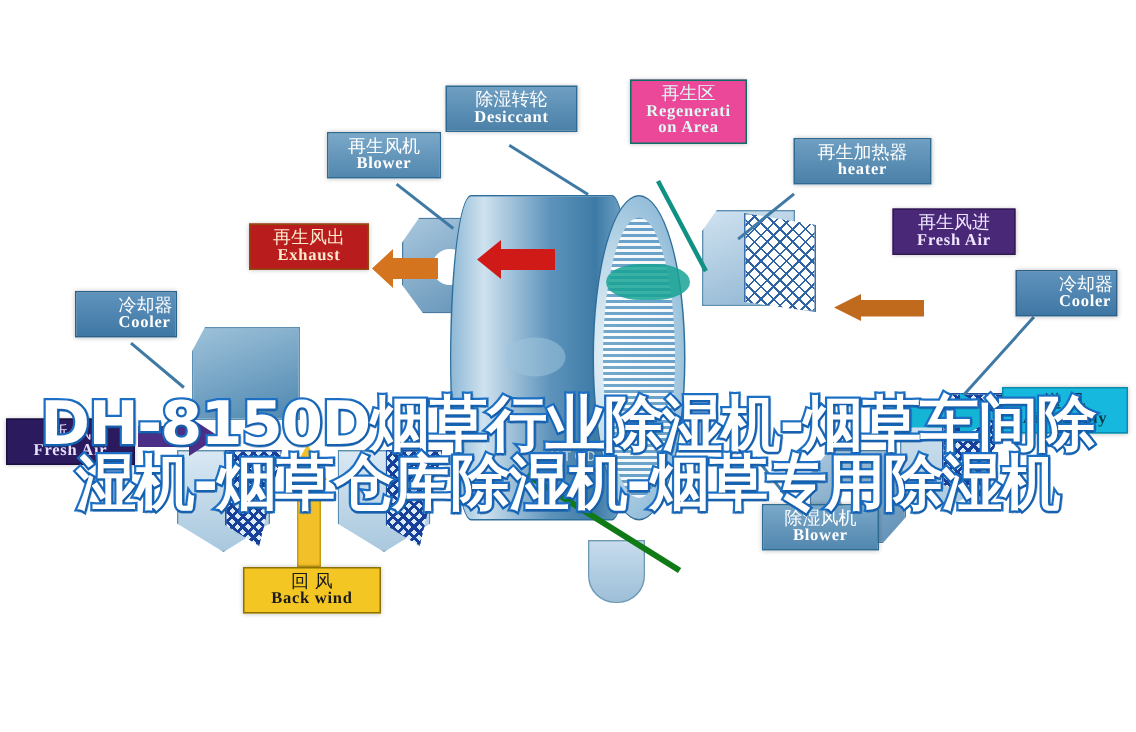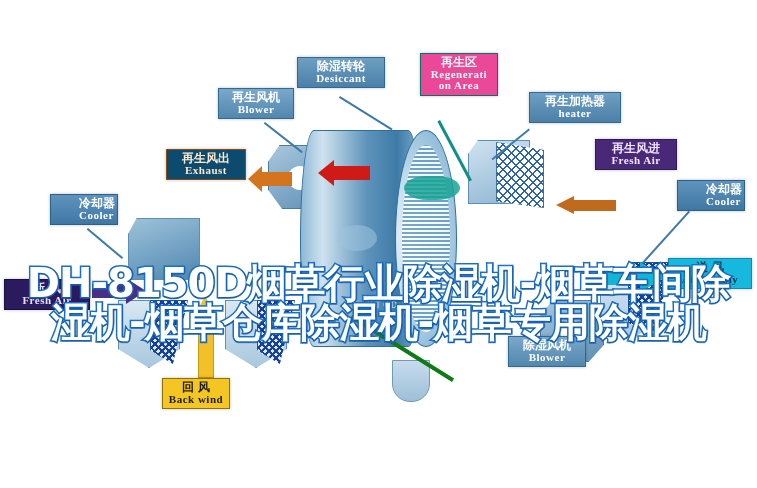--- a/index.html
+++ b/index.html
@@ -84,35 +84,35 @@
   .callout{
     position:absolute;
     box-sizing:border-box;
     text-align:center;
     line-height:1.06;
     padding:2px 5px 3px;
     border:1px solid rgba(255,255,255,.55);
     box-shadow:0 0 3px rgba(0,0,0,.25);
   }
   .callout .cn{
-    display:block;font-family:"DejaVu Sans",sans-serif;font-weight:bold;
+    display:block;font-family:"DejaVu Sans",sans-serif;font-weight:normal;
     font-size:12px;letter-spacing:0px;white-space:nowrap;
   }
   .callout .en{
     display:block;font-family:"Liberation Serif",serif;font-weight:bold;
     font-size:11px;letter-spacing:.5px;white-space:nowrap;
   }
 
   
   .c-steel{background:linear-gradient(180deg,#6f9fc2,#4b80a8);color:#ffffff;border-color:#2f6a92;}
   .c-steel2{background:linear-gradient(180deg,#7aa8c9,#5287ae);color:#ffffff;border-color:#2f6a92;}
   .c-teal{background:#ec4899;color:#dffaf4;border-color:#0b6f65;}
   .c-purple{background:#4a2878;color:#f0e6ff;border-color:#321a55;}
   .c-navy{background:#2b1b5e;color:#e7e0ff;border-color:#1b1040;text-align:center;}
-  .c-orange{background:#0c4a6e;color:#ffe9cf;border-color:#8d4b10;}
+  .c-orange{background:#b91c1c;color:#ffe9cf;border-color:#8d4b10;}
   .c-cyan{background:#16b9dd;color:#07384a;border-color:#0a8dad;}
   .c-green{background:#0f7a16;color:#d9ffd9;border-color:#0a5810;}
   .c-yellow{background:#f4c623;color:#1a1a1a;border-color:#8d7204;}
   .c-cool{background:linear-gradient(180deg,#5f93bd,#3f77a4);color:#ffffff;border-color:#2b6089;padding-left:28px;}
 
   
   .leader{position:absolute;background:#3f7aa5;}
   .leader.teal{background:#119184;}
   .leader.green{background:#0f7a16;}
 
@@ -264,21 +264,21 @@
   <div class="callout c-orange" style="left:166px;top:149px;width:80px;">
     <span class="cn">再生风出</span>
     <span class="en">Exhaust</span>
   </div>
 
   <div class="callout c-navy" style="left:4px;top:279px;width:86px;">
     <span class="cn">新    风</span>
     <span class="en">Fresh Air</span>
   </div>
 
-  <div class="callout c-yellow" style="left:162px;top:378px;width:68px;">
+  <div class="callout c-yellow" style="left:162px;top:378px;width:92px;">
     <span class="cn">回    风</span>
     <span class="en">Back wind</span>
   </div>
 
   <div class="callout c-steel2" style="left:508px;top:336px;width:78px;">
     <span class="cn">除湿风机</span>
     <span class="en">Blower</span>
   </div>
 
 

